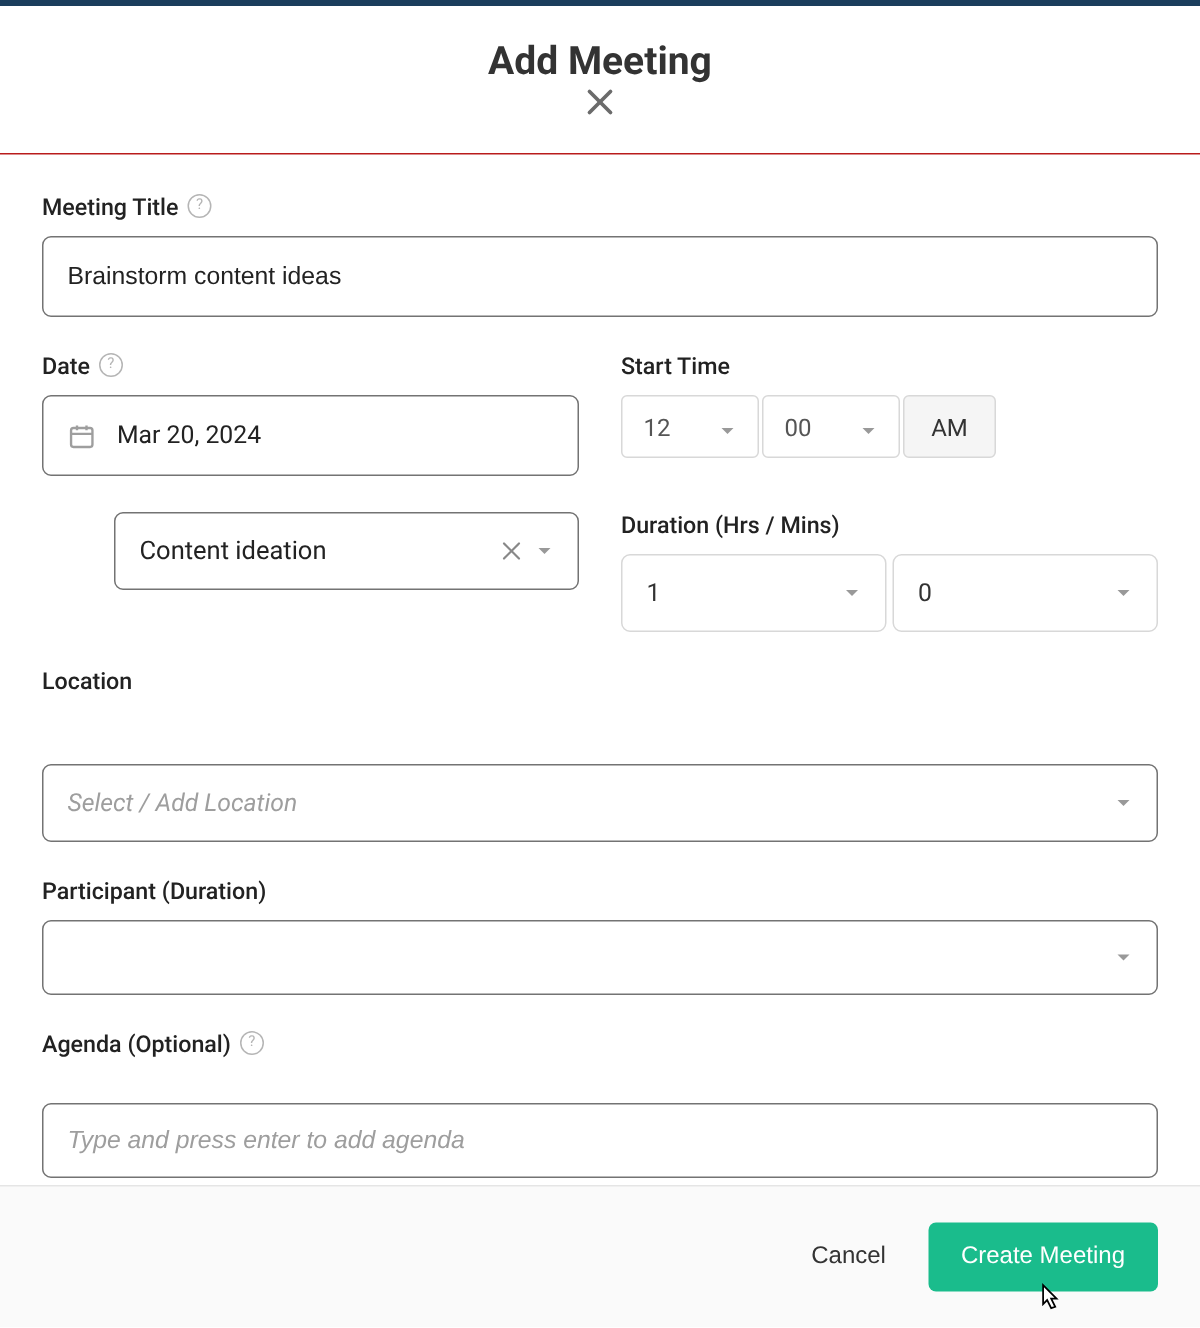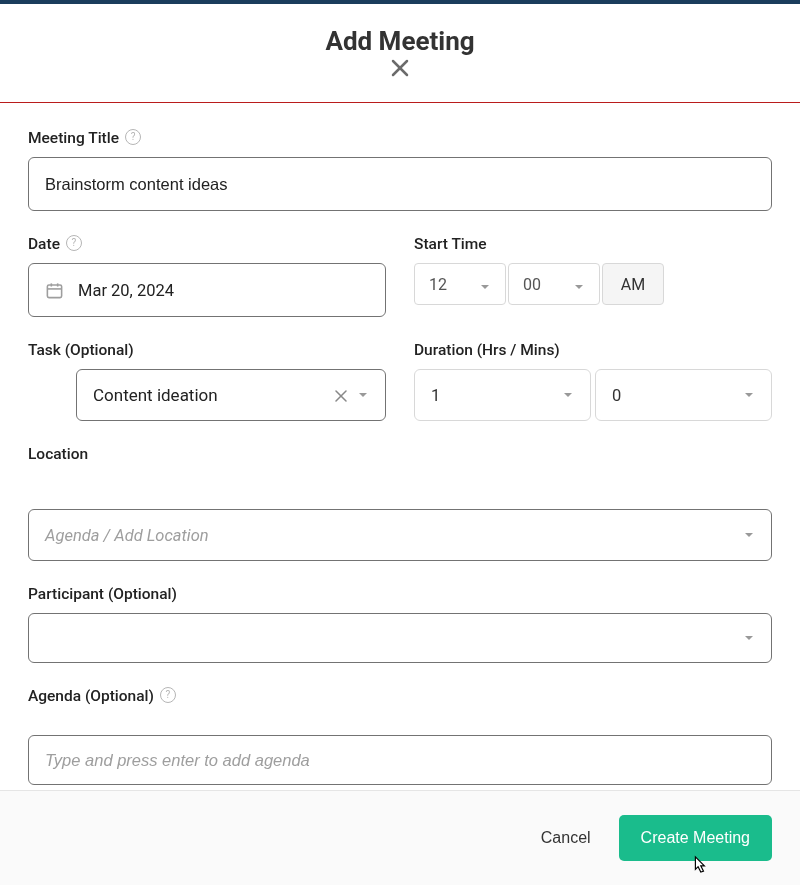--- a/index.html
+++ b/index.html
@@ -250,23 +250,20 @@
           </div>
           <div class="time-select ampm">
             <span>AM</span>
           </div>
         </div>
       </div>
     </div>
 
     <div class="field-row">
       <div class="field-group w-task">
-        <div class="label-row">
-          <span class="field-label">Task (Optional)</span>
-        </div>
         <div class="input task-select" style="height:52px;margin-left:48px;">
           <span class="task-text">Content ideation</span>
           <span class="right">
             <span class="clear-x">
               <svg width="12" height="12" viewBox="0 0 12 12" fill="none" stroke="#888" stroke-width="1.5" stroke-linecap="round">
                   <line x1="1" y1="1" x2="11" y2="11"></line>
                   <line x1="11" y1="1" x2="1" y2="11"></line>
                 </svg>
             </span>
             <span class="select-caret">
@@ -301,32 +298,32 @@
           </div>
         </div>
       </div>
     </div>
 
     <div class="field-group full" style="margin-bottom:24px;gap:36px;">
       <div class="label-row">
         <span class="field-label">Location</span>
       </div>
       <div class="input loc-select" style="height:52px;">
-        <span>Agenda / Add Location</span>
+        <span>Select / Add Location</span>
         <span class="select-caret">
             <svg width="12" height="12" viewBox="0 0 12 12" fill="#999">
               <path d="M2 4l4 4 4-4z"></path>
             </svg>
           </span>
       </div>
     </div>
 
     <div class="field-group full" style="margin-bottom:24px;">
       <div class="label-row">
-        <span class="field-label">Participant (Optional)</span>
+        <span class="field-label">Participant (Duration)</span>
       </div>
       <div class="input part-select">
         <span></span>
         <span class="select-caret">
             <svg width="12" height="12" viewBox="0 0 12 12" fill="#999">
               <path d="M2 4l4 4 4-4z"></path>
             </svg>
           </span>
       </div>
     </div>

